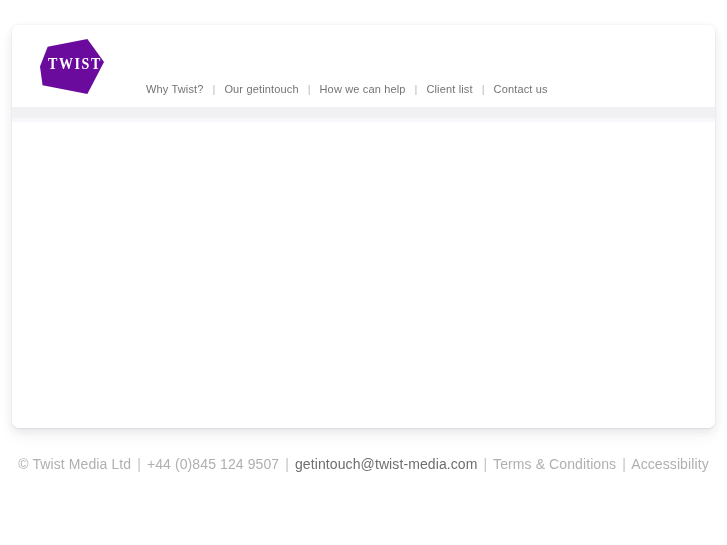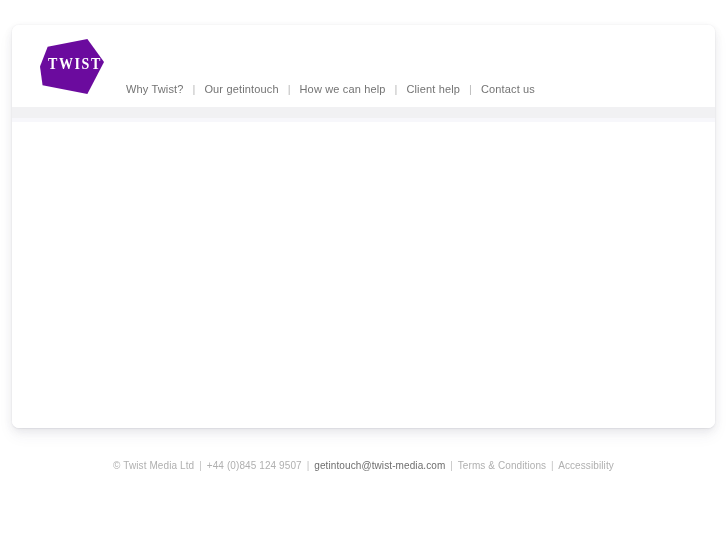--- a/index.html
+++ b/index.html
@@ -76,21 +76,21 @@
     font-weight: 700;
     letter-spacing: 1.6px;
     line-height: 14px;
     transform: scaleY(1.12);
     pointer-events: none;
   }
 
   
   .main-nav {
     position: absolute;
-    left: 114px;
+    left: 134px;
     top: 57px;
     display: flex;
     align-items: center;
     white-space: nowrap;
   }
   .nav-link {
     color: #737373;
     font-size: 11px;
     line-height: 14px;
     text-decoration: none;
@@ -136,21 +136,21 @@
   
   .site-footer {
     position: absolute;
     left: 0;
     top: 455px;
     width: 727px;
     text-align: center;
   }
   .footer-line {
     display: inline-block;
-    font-size: 10px;
+    font-size: 14px;
     line-height: 14px;
     color: #b0b0b0;
     letter-spacing: 0.1px;
     white-space: nowrap;
   }
   .footer-sep {
     color: #c3c3c3;
     margin: 0 2px;
   }
   .footer-link {
@@ -175,21 +175,21 @@
         <span class="logo-wordmark">TWIST</span>
       </a>
 
       <nav class="main-nav">
         <a class="nav-link" href="#">Why Twist?</a>
         <span class="nav-sep">|</span>
         <a class="nav-link" href="#">Our getintouch</a>
         <span class="nav-sep">|</span>
         <a class="nav-link" href="#">How we can help</a>
         <span class="nav-sep">|</span>
-        <a class="nav-link" href="#">Client help</a>
+        <a class="nav-link" href="#">Client list</a>
         <span class="nav-sep">|</span>
         <a class="nav-link" href="#">Contact us</a>
       </nav>
 
     </div>
 
     <div class="header-divider"></div>
     <div class="header-divider-edge"></div>
 
     <div class="content-panel"></div>

